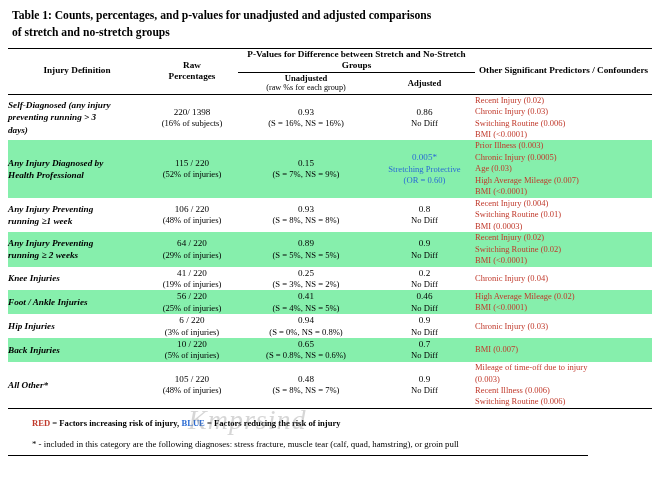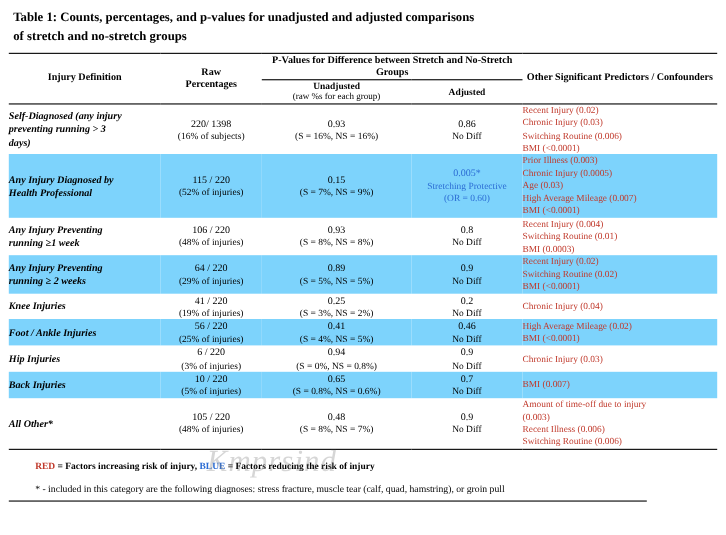--- a/index.html
+++ b/index.html
@@ -81,21 +81,21 @@
     font-size: 8.5px;
     line-height: 1.35;
     color: #c0392b;
     padding-left: 6px;
     margin-top: 20px;
   }
   .pred div { white-space: nowrap; }
   .blue {
     color: #2b6cd4;
   }
-  .row-alt td { background: #7dd3fc; }
+  .row-alt td { background: #86efac; }
   .legend {
     font-size: 8.6px;
     font-weight: bold;
     padding: 8px 4px 4px 24px;
     line-height: 1.5;
   }
   .legend .red { color: #c0392b; }
   .legend .blu { color: #2b6cd4; }
   .footnote {
     font-size: 8.8px;
@@ -350,21 +350,21 @@
         </td>
         <td class="cell c-center">
           <div>0.48</div>
           <div class="sub">(S = 8%, NS = 7%)</div>
         </td>
         <td class="cell c-center">
           <div>0.9</div>
           <div class="sub">No Diff</div>
         </td>
         <td class="cell pred">
-          <div>Amount of time-off due to injury</div>
+          <div>Mileage of time-off due to injury</div>
           <div>(0.003)</div>
           <div>Recent Illness (0.006)</div>
           <div>Switching Routine (0.006)</div>
         </td>
       </tr>
 
     </tbody>
   </table>
 
   <div class="legend-wrap">

